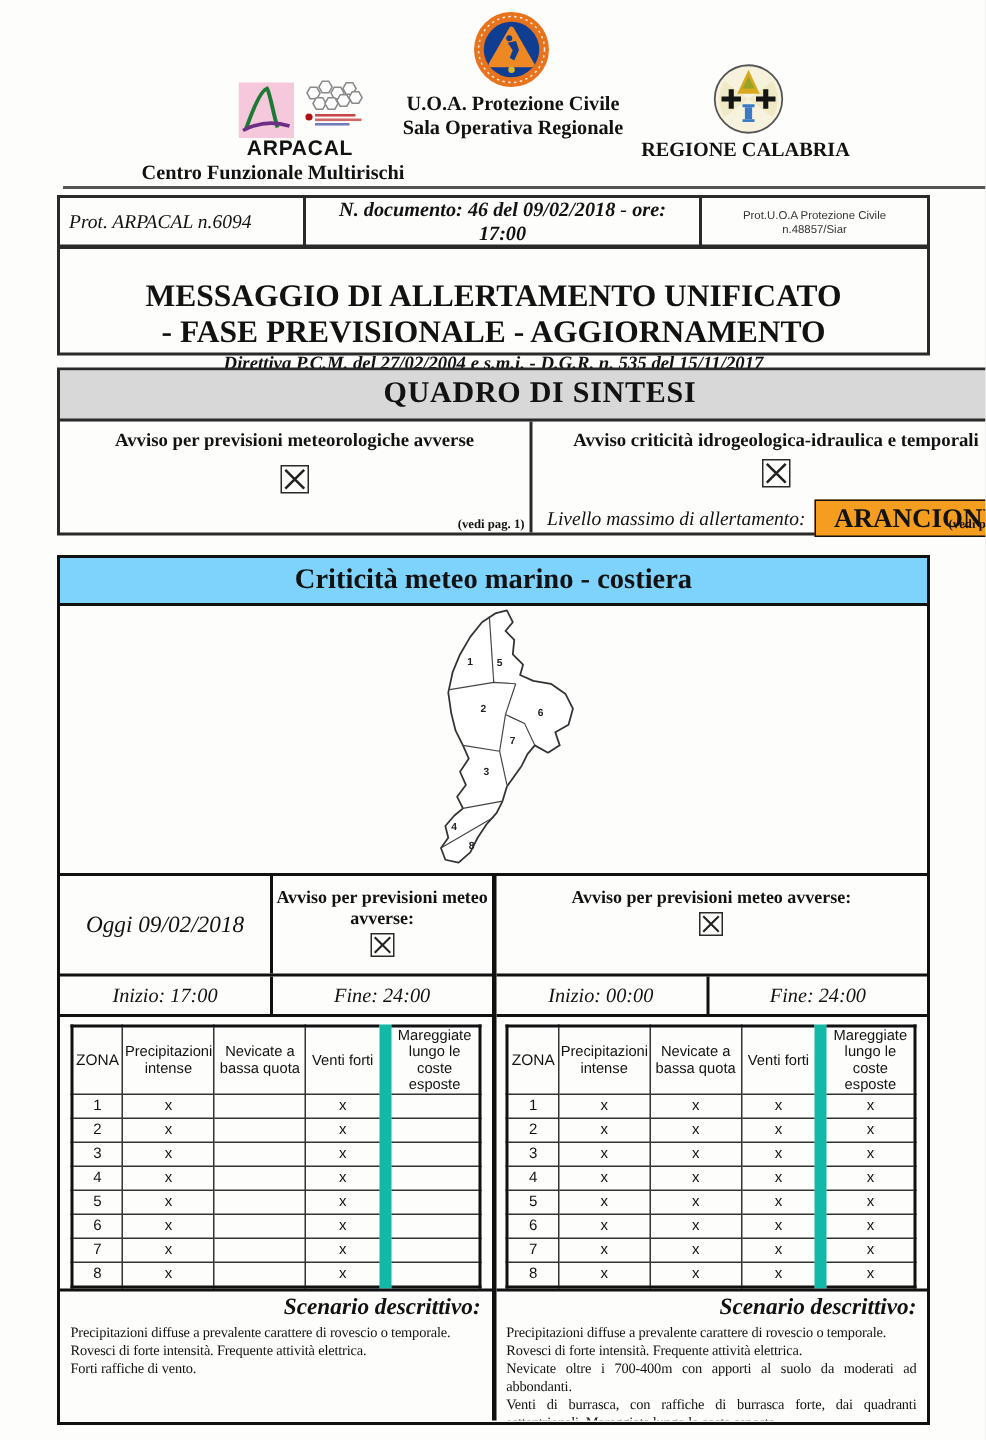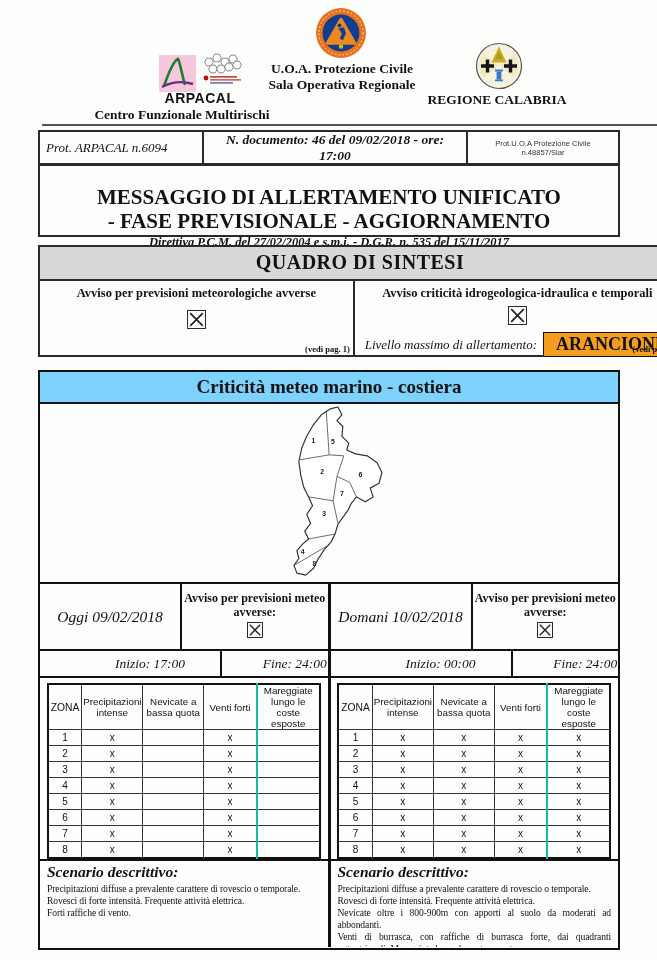--- a/index.html
+++ b/index.html
@@ -61,35 +61,35 @@
 
   .cols{display:flex;height:363px;}
   .col{flex:1;display:flex;flex-direction:column;min-width:0;}
   .col + .col{border-left:3px solid #111;}
 
   .day-head{display:flex;height:65px;box-sizing:border-box;}
   .day-label{width:142px;border-right:2px solid #111;display:flex;align-items:center;justify-content:center;
              font-weight:normal;font-style:italic;font-size:15.5px;box-sizing:border-box;}
   .day-avviso{flex:1;text-align:center;padding-top:7px;font-weight:bold;font-size:12px;line-height:14px;}
   .day-times{display:flex;height:29px;border-top:2px solid #111;border-bottom:2px solid #111;box-sizing:border-box;}
-  .time-cell{display:flex;align-items:center;justify-content:center;font-style:italic;font-size:13.5px;margin-left:40px;}
+  .time-cell{display:flex;align-items:center;justify-content:center;font-style:italic;font-size:13.5px;}
   .time-inizio{width:142px;border-right:2px solid #111;box-sizing:border-box;}
   .time-fine{flex:1;}
 
   .table-wrap{height:181px;box-sizing:border-box;display:flex;justify-content:center;align-items:flex-start;padding-top:5px;}
   table.zone{border-collapse:collapse;border:2px solid #111;table-layout:fixed;width:272px;
              font-family:"Liberation Sans",sans-serif;}
   .zone th,.zone td{border:1px solid #333;padding:0 1px;}
   .zone th{font-weight:normal;font-size:9.8px;line-height:11px;height:44px;text-align:center;}
   .zone td{font-size:10px;height:15px;text-align:center;}
-  .zone th:last-child,.zone td:last-child{border-left:2px solid #14b8a6;}
+  .zone th:last-child,.zone td:last-child{border-left:8px solid #14b8a6;}
   .zone th:first-child{font-size:10.3px;}
 
   .scenario{flex:1;border-top:2px solid #111;padding:1px 7px 2px;box-sizing:border-box;overflow:hidden;}
-  .scenario-title{text-align:left;font-weight:bold;font-style:italic;font-size:15.5px;margin:1px 0 2px;}
+  .scenario-title{text-align:right;font-weight:bold;font-style:italic;font-size:15.5px;margin:1px 0 2px;}
   .scenario p{margin:0;font-size:9.6px;line-height:11.9px;letter-spacing:-0.12px;}
   .col-right .scenario p{text-align:justify;}
 </style>
 </head>
 <body>
 
 <div class="page">
 
   <div class="hdr">
 
@@ -321,21 +321,20 @@
           <div class="scenario-lines">
               <p>Precipitazioni diffuse a prevalente carattere di rovescio o temporale.</p>
               <p>Rovesci di forte intensità. Frequente attività elettrica.</p>
               <p>Forti raffiche di vento.</p>
             </div>
         </div>
       </div>
 
       <div class="col col-right">
         <div class="day-head">
-          <div class="day-label">Domani 10/02/2018</div>
           <div class="day-avviso">
             <span>Avviso per previsioni meteo avverse:</span><br>
             <span class="checkbox small"><svg viewBox="0 0 10 10" width="100%" height="100%" style="display:block">
                   <path d="M1.3,1.3 L8.7,8.7 M8.7,1.3 L1.3,8.7" stroke="#222" stroke-width="1" fill="none"></path>
                 </svg></span>
           </div>
         </div>
         <div class="day-times">
           <div class="time-cell time-inizio">Inizio: 00:00</div>
           <div class="time-cell time-fine">Fine: 24:00</div>
@@ -416,21 +415,21 @@
                   <td>x</td>
                 </tr>
               </tbody>
             </table>
         </div>
         <div class="scenario">
           <div class="scenario-title">Scenario descrittivo:</div>
           <div class="scenario-lines">
               <p>Precipitazioni diffuse a prevalente carattere di rovescio o temporale.</p>
               <p>Rovesci di forte intensità. Frequente attività elettrica.</p>
-              <p>Nevicate oltre i 800-900m con apporti al suolo da moderati ad abbondanti.</p>
+              <p>Nevicate oltre i 700-400m con apporti al suolo da moderati ad abbondanti.</p>
               <p>Venti di burrasca, con raffiche di burrasca forte, dai quadranti settentrionali.  Mareggiate lungo le coste esposte.</p>
             </div>
         </div>
       </div>
     </div>
   </div>
 
 </div>
 
 </body></html>

